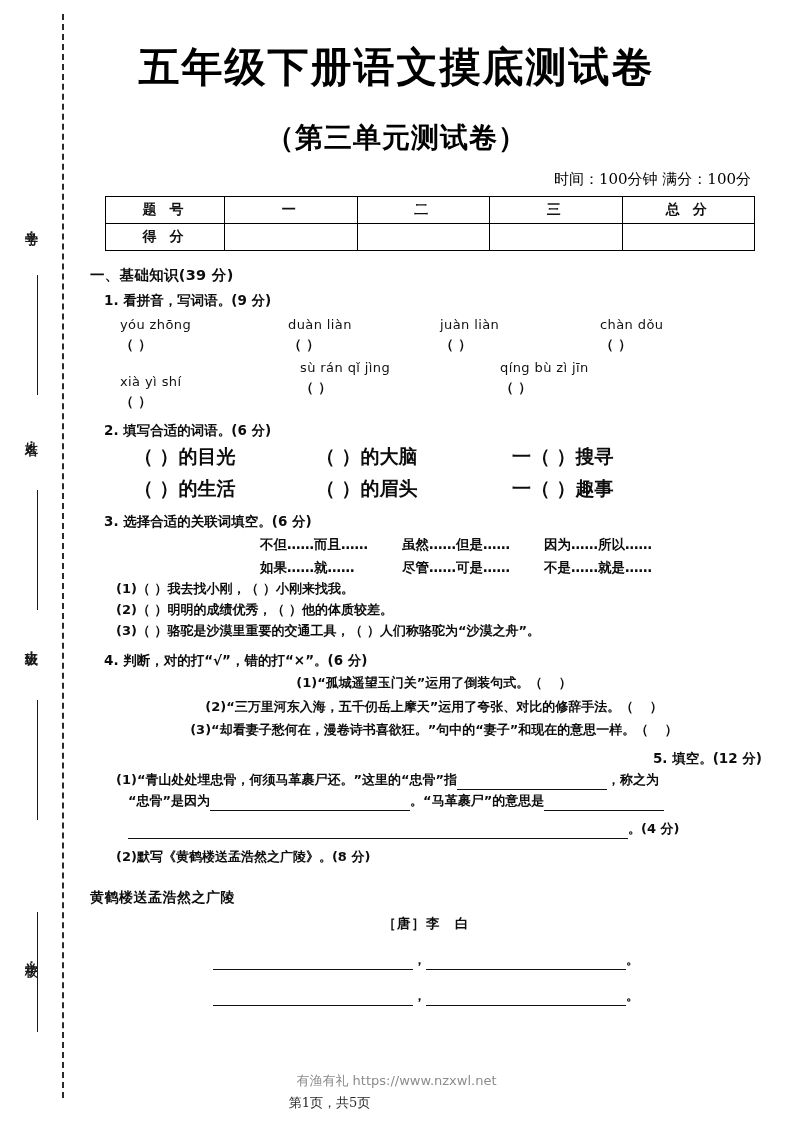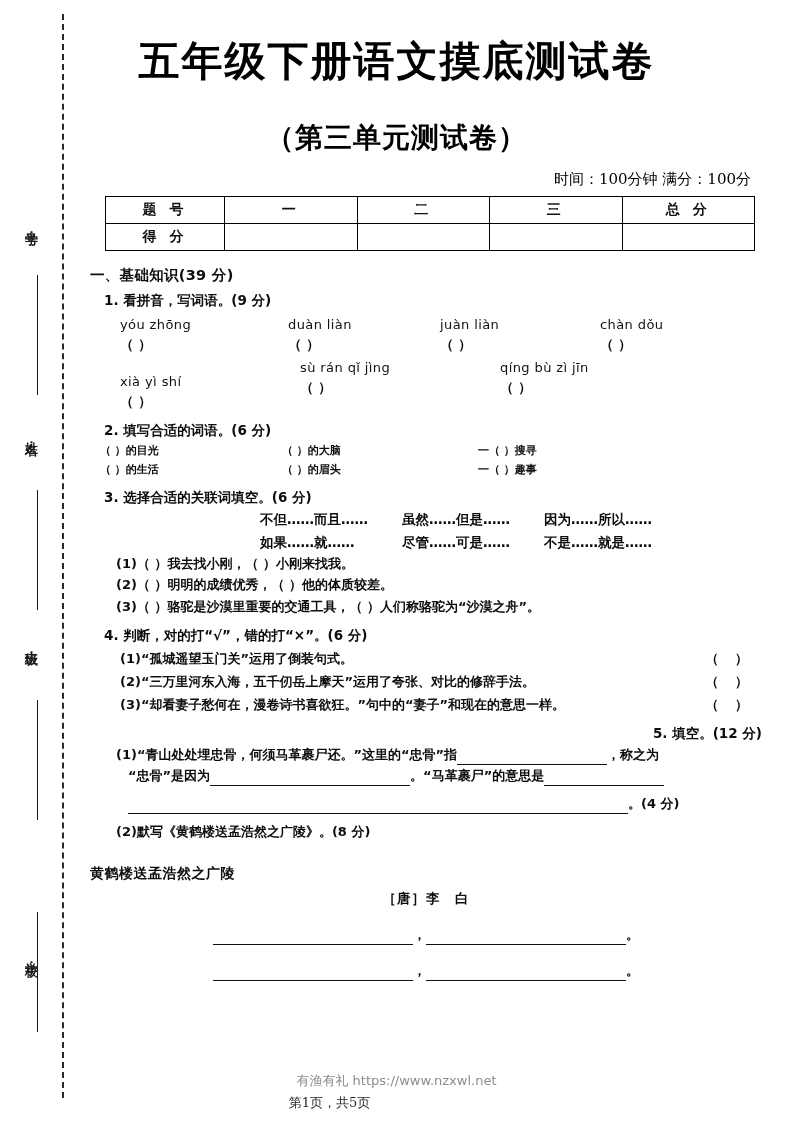--- a/index.html
+++ b/index.html
@@ -45,21 +45,21 @@
     writing-mode: vertical-rl;
     text-orientation: upright;
     white-space: nowrap;
     color: #1a1a1a;
   }
 
   
   .title-main {
     position: absolute;
     left: 0;
-    top: 34px;
+    top: 40px;
     width: 793px;
     text-align: center;
     font-family: "DejaVu Serif", "Liberation Serif", serif;
     font-size: 41px;
     font-weight: bold;
     letter-spacing: 2px;
     color: #000;
   }
   .title-sub {
     position: absolute;
@@ -148,39 +148,39 @@
   }
   .py-paren {
     font-size: 13.5px;
     font-weight: bold;
     white-space: nowrap;
     margin-top: -2px;
   }
 
   .wordfill-row {
     display: flex;
-    margin-left: 10px;
+    margin-left: 44px;
     margin-top: 2px;
     font-weight: bold;
-    font-size: 11px;
+    font-size: 19px;
     white-space: nowrap;
   }
   .conj-row {
     margin-left: 170px;
     font-weight: bold;
     font-size: 13.5px;
     white-space: nowrap;
     margin-top: 2px;
   }
   .conj-row span { display: inline-block; }
   .conj-item { width: 142px; }
 
   .tf-row {
     display: flex;
-    justify-content: space-between;
+    justify-content: center;
     margin-left: 30px;
     font-weight: bold;
     font-size: 13px;
     margin-top: 3px;
     padding-right: 8px;
   }
   .tf-parens { white-space: nowrap; letter-spacing: 6px; }
 
   .blk {
     display: inline-block;

